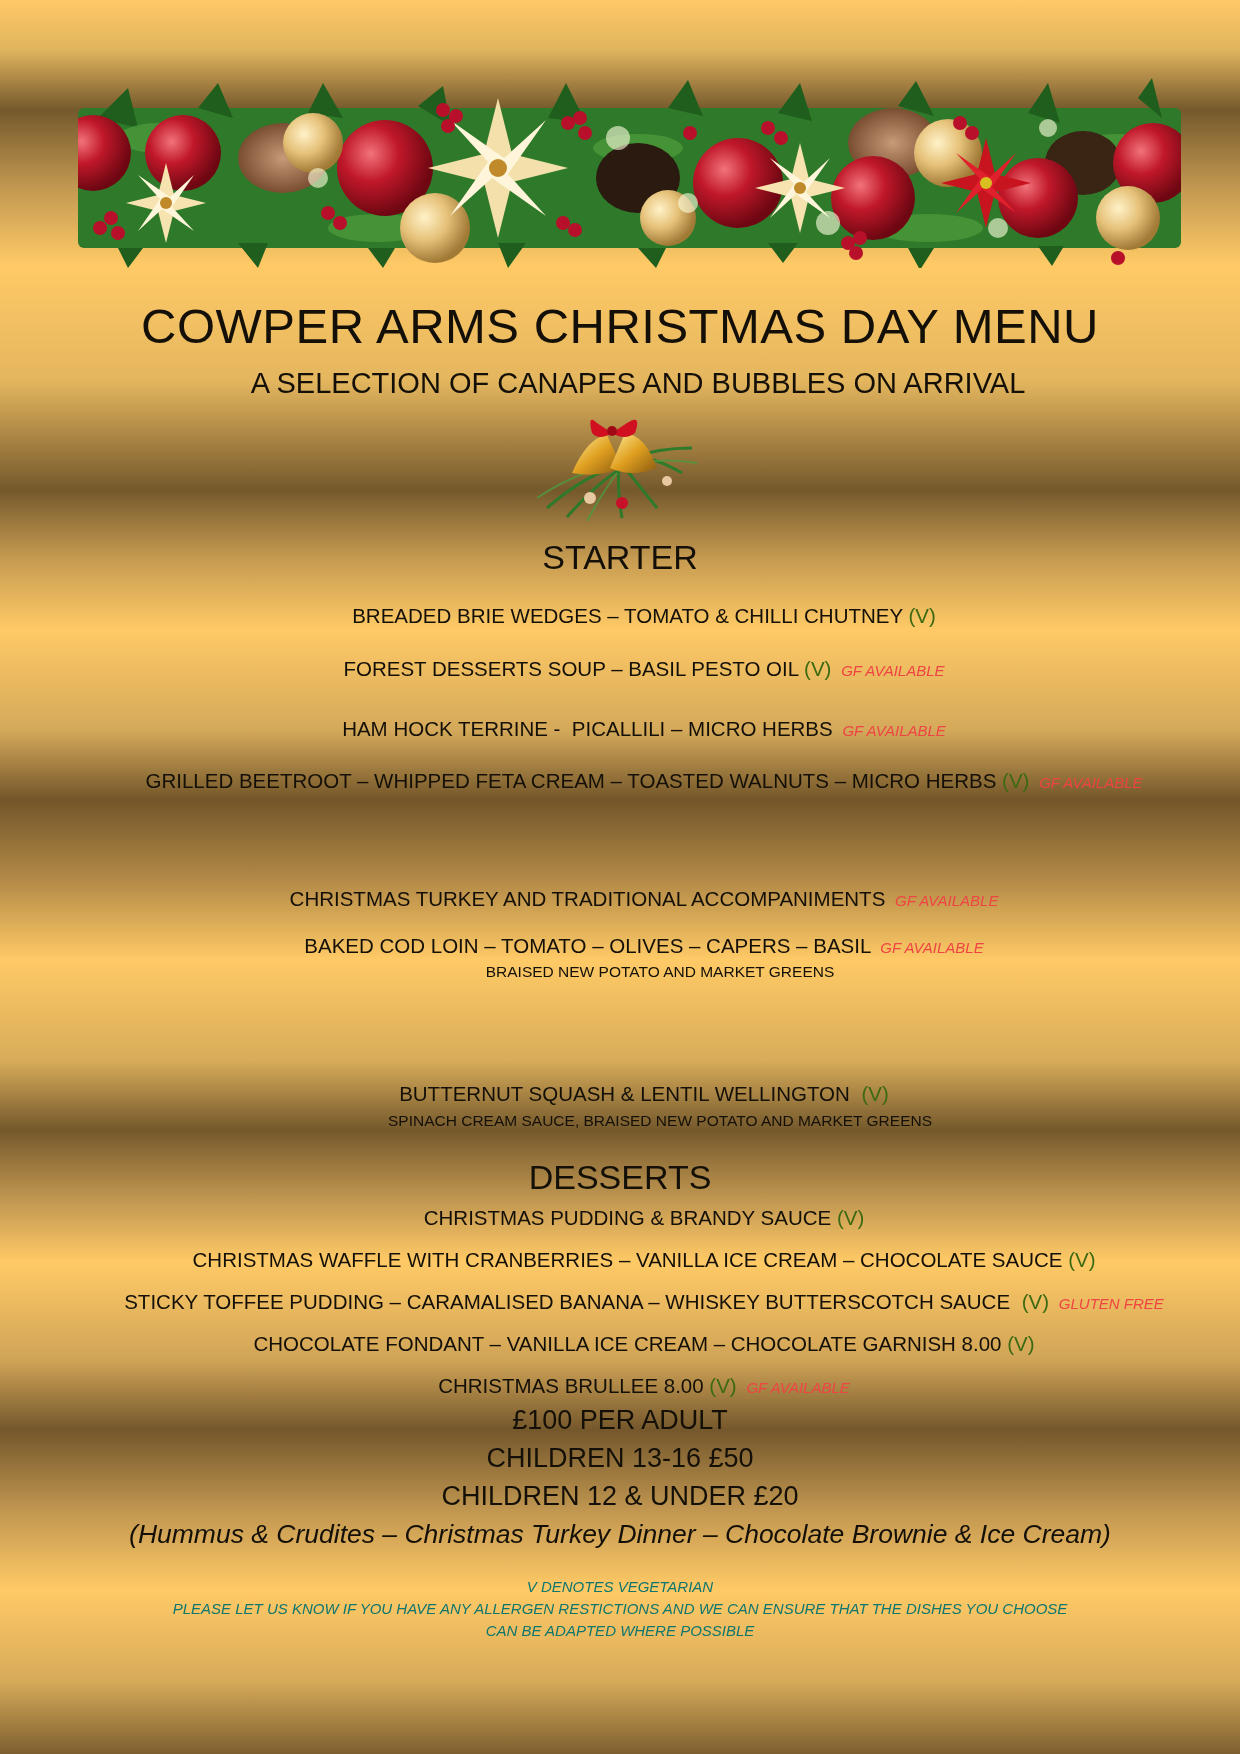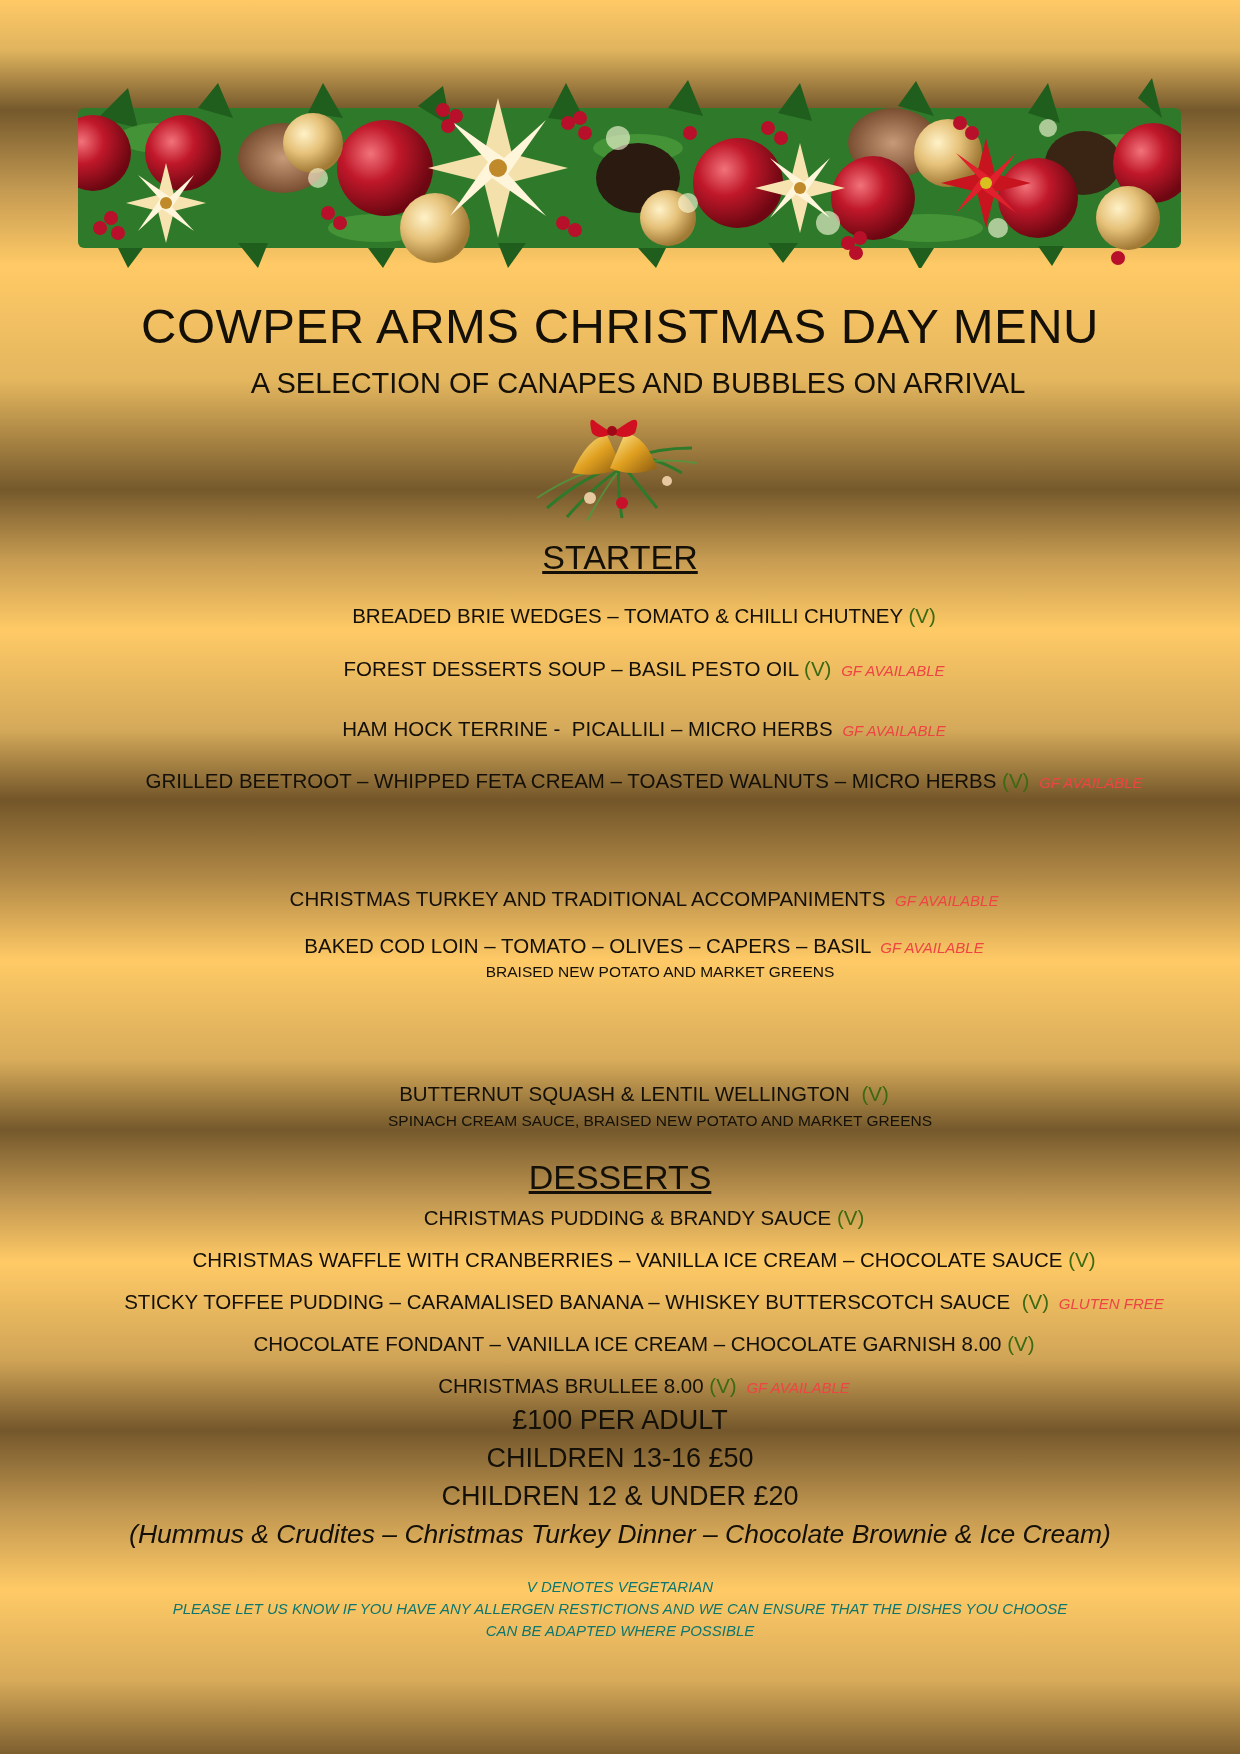--- a/index.html
+++ b/index.html
@@ -42,21 +42,21 @@
     .garland {
       position: absolute; left: 78px; top: 78px; width: 1103px; height: 190px;
     }
     .garland svg { width: 100%; height: 100%; display: block; }
 
     .bells { position: absolute; left: 527px; top: 413px; width: 176px; height: 108px; }
     .bells svg { width: 100%; height: 100%; display: block; }
 
     .title { top: 298px; font-size: 49px; letter-spacing: 0.5px; }
     .subtitle { top: 367px; font-size: 29px; padding-left: 18px; }
-    .section-title { font-size: 34px; text-decoration: underline; }
+    .section-title { font-size: 34px; }
     .item { font-size: 20.5px; margin-left: 24px; }
     .item-sub { font-size: 15.5px; margin-left: 40px; }
     .green-v { color: #3c6a12; }
     .tag { color: #ef4444; font-style: italic; font-size: 15px; margin-left: 4px; }
     .price { font-size: 27px; }
     .kids-note { font-size: 26.5px; font-style: italic; }
     .footer-note { font-size: 15px; font-style: italic; color: #0f766e; }
   </style>
 </head>
 <body>

